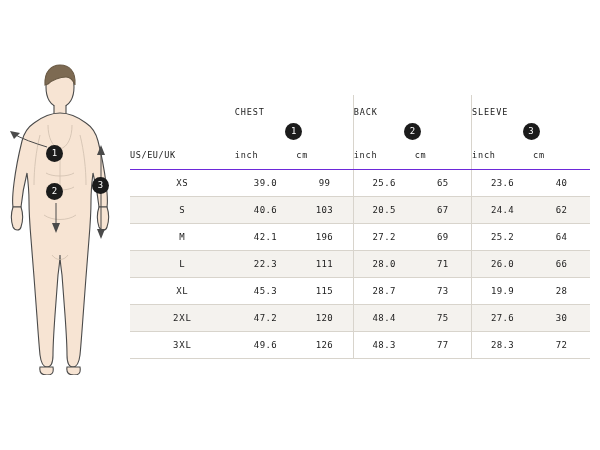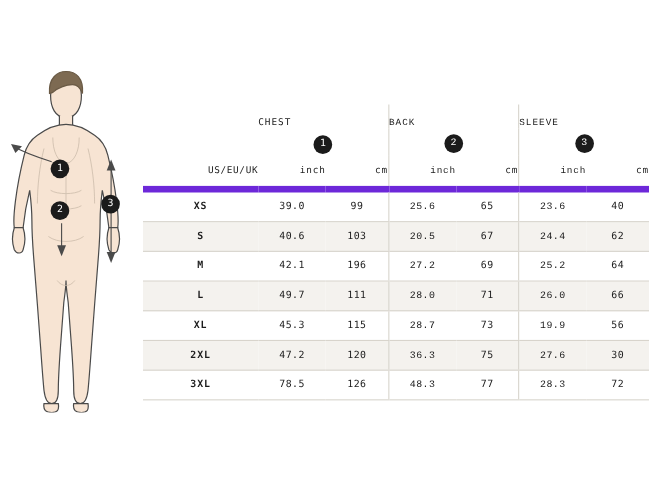--- a/index.html
+++ b/index.html
@@ -87,42 +87,42 @@
     color: #fff;
     font-size: 9px;
     line-height: 17px;
     text-align: center;
   }
   
   .unit-row td {
     height: 28px;
     font-size: 8.5px;
     letter-spacing: 0.8px;
-    text-align: right;
+    text-align: left;
     vertical-align: middle;
-    border-bottom: 6px solid #6d28d9;
+    border-bottom: 1px solid #6d28d9;
   }
   .unit-row td.sizecol {
     font-size: 8.5px;
     letter-spacing: 0.6px;
   }
   
   .data-row td {
     height: 26px;
     font-size: 9px;
     text-align: center;
     vertical-align: middle;
     border-bottom: 1px solid #d8d4cc;
     letter-spacing: 0.4px;
   }
-  .data-row td.sizecol { font-weight: bold; letter-spacing: 0.8px; }
+  .data-row td.sizecol { font-weight: normal; letter-spacing: 0.8px; }
   .data-row.alt td { background: #f4f2ee; }
 
   
-  .vsep { border-left: 1px solid #d8d4cc; font-family: Liberation Mono, monospace; }
+  .vsep { border-left: 1px solid #d8d4cc; }
 
   col.c-size { width: 92px; }
   col.c-num  { width: 54px; }
   col.c-num2 { width: 50px; }
 </style>
 </head>
 <body>
 
 <div id="root">
 
@@ -262,48 +262,48 @@
           <td class="sizecol">M</td>
           <td>42.1</td>
           <td>196</td>
           <td class="vsep">27.2</td>
           <td>69</td>
           <td class="vsep">25.2</td>
           <td>64</td>
         </tr>
         <tr class="data-row alt">
           <td class="sizecol">L</td>
-          <td>49.7</td>
+          <td>22.3</td>
           <td>111</td>
           <td class="vsep">28.0</td>
           <td>71</td>
           <td class="vsep">26.0</td>
           <td>66</td>
         </tr>
         <tr class="data-row">
           <td class="sizecol">XL</td>
           <td>45.3</td>
           <td>115</td>
           <td class="vsep">28.7</td>
           <td>73</td>
           <td class="vsep">19.9</td>
-          <td>56</td>
+          <td>28</td>
         </tr>
         <tr class="data-row alt">
           <td class="sizecol">2XL</td>
           <td>47.2</td>
           <td>120</td>
-          <td class="vsep">36.3</td>
+          <td class="vsep">48.4</td>
           <td>75</td>
           <td class="vsep">27.6</td>
           <td>30</td>
         </tr>
         <tr class="data-row">
           <td class="sizecol">3XL</td>
-          <td>78.5</td>
+          <td>49.6</td>
           <td>126</td>
           <td class="vsep">48.3</td>
           <td>77</td>
           <td class="vsep">28.3</td>
           <td>72</td>
         </tr>
       </tbody>
     </table>
   </div>
 

